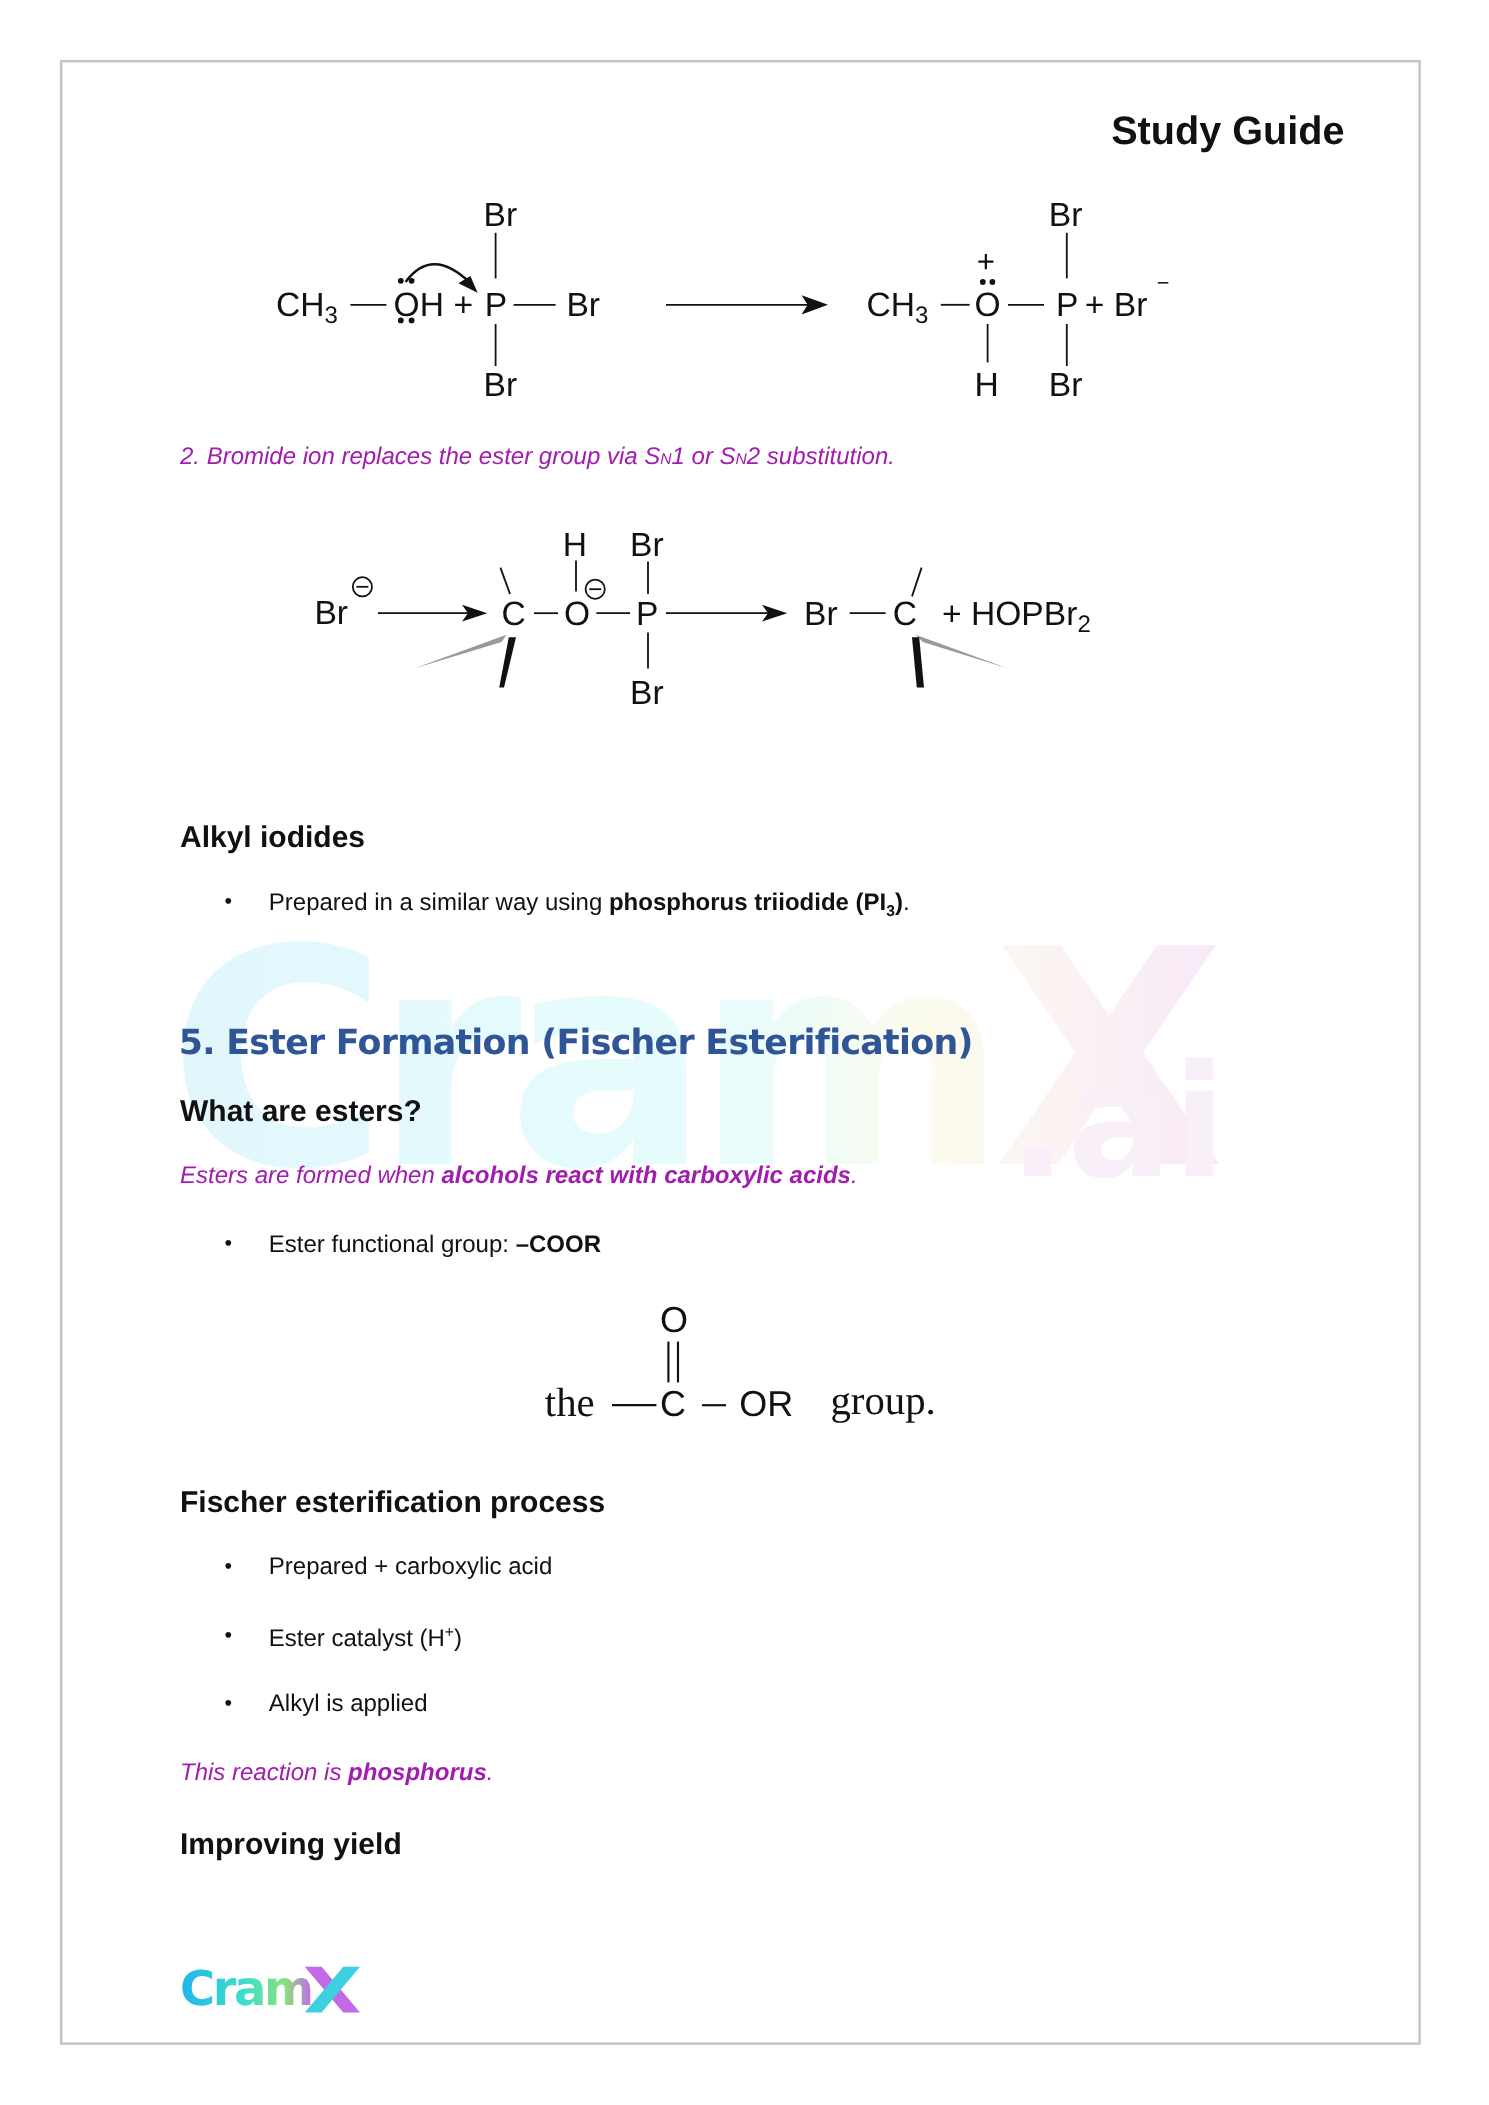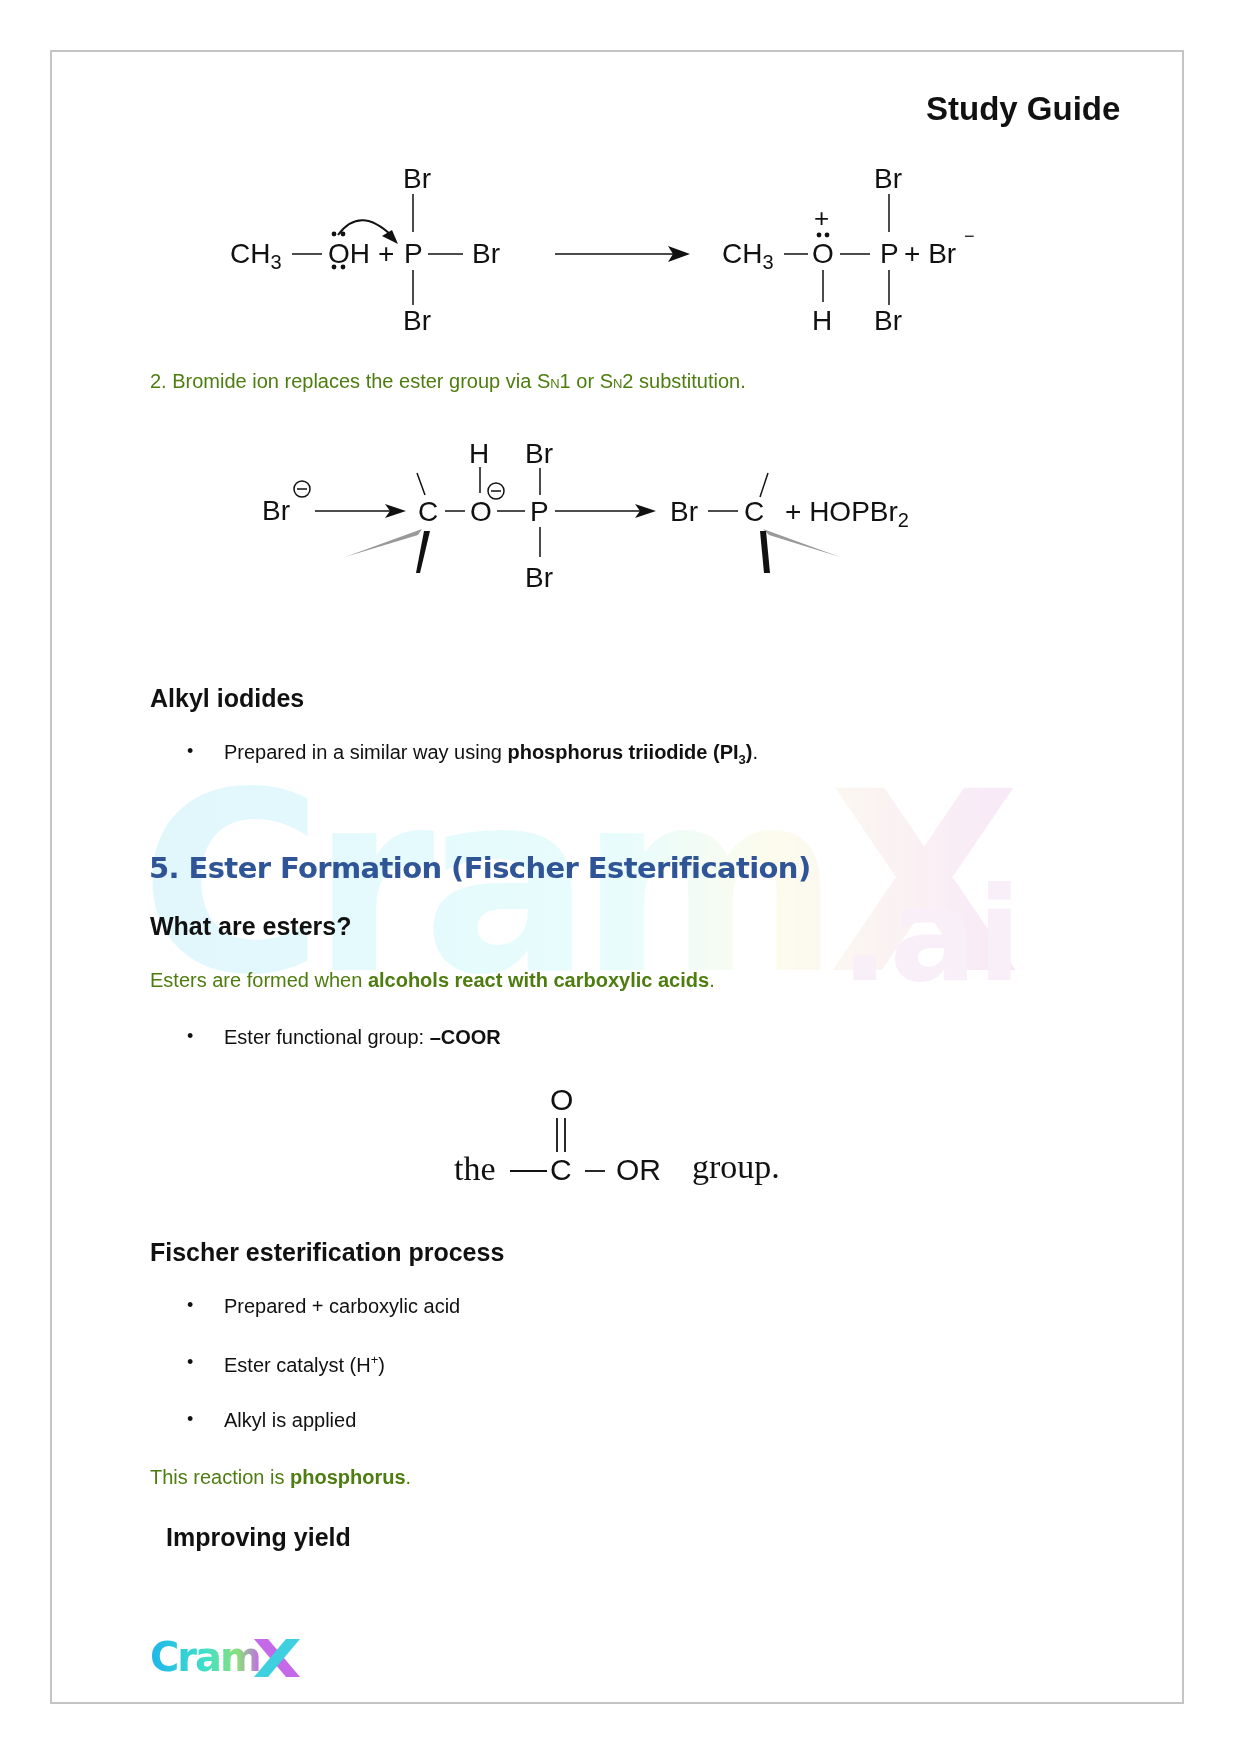--- a/index.html
+++ b/index.html
@@ -2,21 +2,21 @@
 <html><head>
 <meta charset="utf-8">
 <style>
   html, body { margin:0; padding:0; background:#ffffff; }
   body { width:1241px; height:1754px; position:relative; overflow:hidden;
          font-family:"Liberation Sans", sans-serif; color:#111; }
   .page { position:absolute; left:50px; top:50px; width:1134px; height:1654px;
           border:2px solid #c4c4c4; box-sizing:border-box; background:#fff; }
   .abs { position:absolute; }
   .header-title { left:898px; top:90px; font-size:33px; font-weight:bold; color:#111;margin-left:28px; }
-  .para { font-size:20px; color:#4d7c0f; white-space:nowrap; }
+  .para { font-size:20px; color:#a21caf; white-space:nowrap;font-style:italic; }
   .bold { font-weight:bold;margin-top:20px; }
   .h3 { font-size:25px; font-weight:bold; color:#111; }
   .h2 { font-family:"DejaVu Sans", sans-serif; font-size:29px; font-weight:bold; color:#2f5597; letter-spacing:-0.6px; }
   .bullet { font-size:20px; color:#111; white-space:nowrap; }
   .bullet .dot { position:absolute; left:-37px; top:0; font-size:18px; }
   .chem { font-family:"Liberation Sans", sans-serif; color:#111; }
   .watermark { left:150px; top:760px; width:940px; height:240px; pointer-events:none; opacity:0.55; }
   sub, sup { font-size:65%; }
   .logo { left:150px; top:1625px; }
 </style>
@@ -159,21 +159,21 @@
   <span>Ester catalyst (H</span><sup>+</sup><span>)</span>
 </div>
 <div class="abs bullet" style="left:224px;top:1409px">
   <span class="dot">•</span>
   <span>Alkyl is applied</span>
 </div>
 
 <div class="abs para" style="left:150px;top:1466px">
   <span>This reaction is </span><span class="bold">phosphorus</span><span>.</span>
 </div>
-<div class="abs h3" style="left:166px;top:1523px">Improving yield</div>
+<div class="abs h3" style="left:150px;top:1523px">Improving yield</div>
 
 <svg class="abs logo" width="160" height="60" viewBox="0 0 160 60">
   <defs>
     <linearGradient id="lg" x1="0" y1="0" x2="1" y2="0">
       <stop offset="0" stop-color="#1fb5ec"></stop>
       <stop offset="0.5" stop-color="#3fe0c8"></stop>
       <stop offset="0.8" stop-color="#8be07a"></stop>
       <stop offset="1" stop-color="#c46ae8"></stop>
     </linearGradient>
   </defs>

